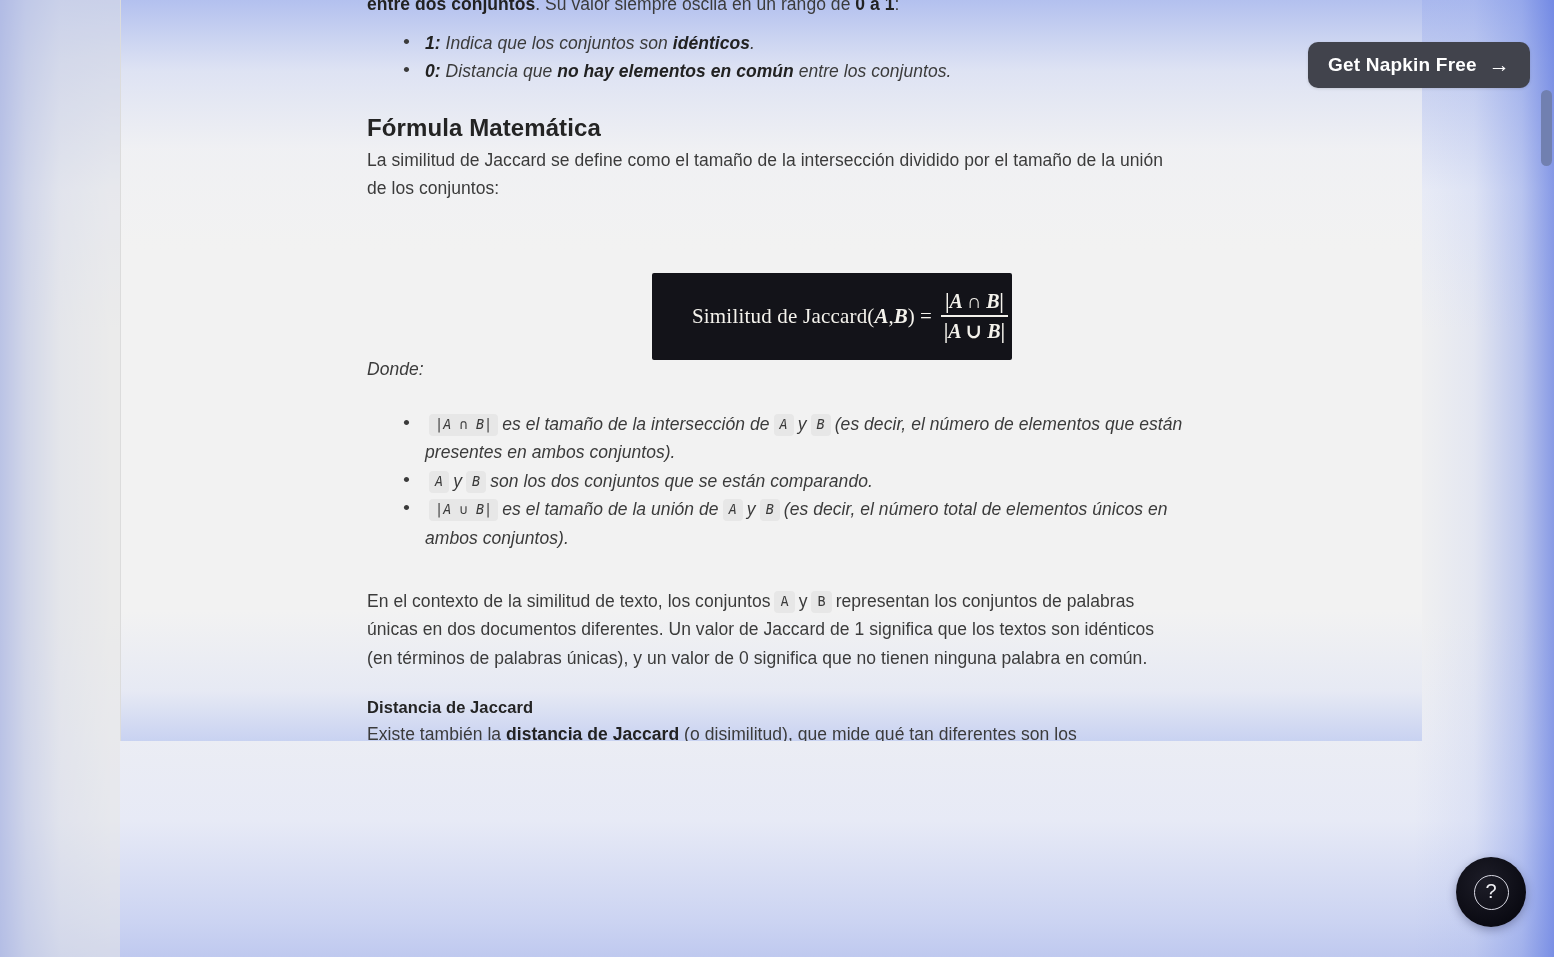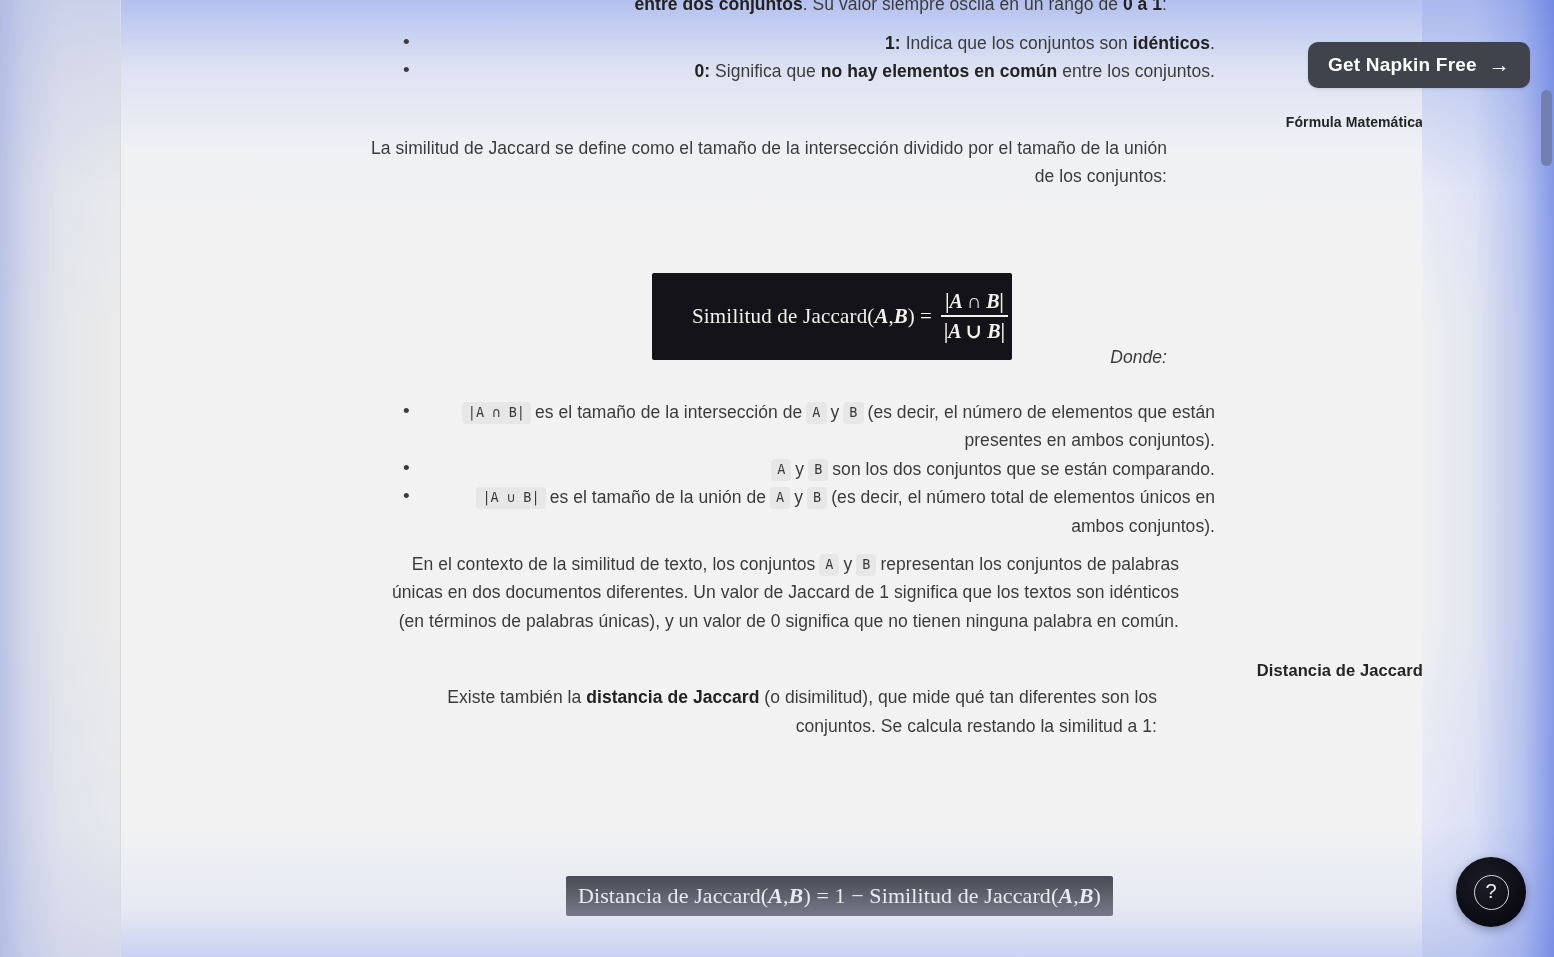--- a/index.html
+++ b/index.html
@@ -44,25 +44,24 @@
         rgba(123,146,231,0.45) 32px,
         rgba(165,182,239,0.18) 80px,
         rgba(205,214,245,0.0) 140px);
     pointer-events: none;
   }
 
   
   #doc-sheet {
     position: absolute;
     left: 120px; top: 0;
-    width: 1302px; height: 957px;
+    width: 1302px; height: 741px;
     background: #f2f2f2;
     border-left: 1px solid #dcdcdc;
     overflow: hidden;
-    text-align: right;
   }
   #doc-sheet::before {
     
     content: "";
     position: absolute; left: 0; top: 0; right: 0; height: 250px;
     background: linear-gradient(to bottom,
         rgba(168,184,238,0.85) 0px,
         rgba(205,214,244,0.55) 70px,
         rgba(233,236,247,0.25) 150px,
         rgba(242,242,242,0) 250px);
@@ -112,33 +111,34 @@
   ul.bullets {
     margin: 0;
     padding-left: 58px;
     list-style: none;
   }
   ul.bullets li {
     position: relative;
     margin: 0 0 0 0;
     padding-left: 0;
     max-width: 790px;
+    font-style: italic;
   }
   ul.bullets li::before {
     content: "\2022";
     position: absolute;
     left: -22px;
     top: -1px;
     font-size: 19px;
     color: #3b3b3b;
     line-height: 28.6px;
   }
 
   h2.section-title {
-    font-size: 14px;
+    font-size: 24px;
     font-weight: 700;
     color: #242424;
     margin: 28px 0 4px 0;
     letter-spacing: 0.1px;
   }
   h3.sub-title {
     font-size: 16.5px;
     font-weight: 700;
     color: #242424;
     margin: 26px 0 3px 0;
@@ -298,21 +298,21 @@
 
       <p class="body-text clip-line">
         <b>entre dos conjuntos</b><span>. Su valor siempre oscila en un rango de </span><b>0 a 1</b><span>:</span>
       </p>
 
       <ul class="bullets">
         <li>
           <b>1:</b><span> Indica que los conjuntos son </span><b>idénticos</b><span>.</span>
         </li>
         <li>
-          <b>0:</b><span> Significa que </span><b>no hay elementos en común</b><span> entre los conjuntos.</span>
+          <b>0:</b><span> Distancia que </span><b>no hay elementos en común</b><span> entre los conjuntos.</span>
         </li>
       </ul>
 
       <h2 class="section-title">Fórmula Matemática</h2>
       <p class="para">La similitud de Jaccard se define como el tamaño de la intersección dividido por el tamaño de la unión de los conjuntos:</p>
 
       <div style="height:152px"></div>
 
       <p class="para" style="margin-bottom:26px;font-style:italic;">Donde:</p>
 
@@ -321,21 +321,21 @@
           <code class="chip">|A ∩ B|</code><span>es el tamaño de la intersección de</span><code class="chip">A</code><span>y</span><code class="chip">B</code><span>(es decir, el número de elementos que están presentes en ambos conjuntos).</span>
         </li>
         <li>
           <code class="chip">A</code><span>y</span><code class="chip">B</code><span>son los dos conjuntos que se están comparando.</span>
         </li>
         <li>
           <code class="chip">|A ∪ B|</code><span>es el tamaño de la unión de</span><code class="chip">A</code><span>y</span><code class="chip">B</code><span>(es decir, el número total de elementos únicos en ambos conjuntos).</span>
         </li>
       </ul>
 
-      <p class="para" style="margin-top:9px; max-width:812px;">
+      <p class="para" style="margin-top:34px; max-width:812px;">
         <span>En el contexto de la similitud de texto, los conjuntos</span><code class="chip">A</code><span>y</span><code class="chip">B</code><span>representan los conjuntos de palabras únicas en dos documentos diferentes. Un valor de Jaccard de 1 significa que los textos son idénticos (en términos de palabras únicas), y un valor de 0 significa que no tienen ninguna palabra en común.</span>
       </p>
 
       <h3 class="sub-title">Distancia de Jaccard</h3>
       <p class="para" style="max-width:790px;">
         <span>Existe también la </span><b>distancia de Jaccard</b><span> (o disimilitud), que mide qué tan diferentes son los conjuntos. Se calcula restando la similitud a 1:</span>
       </p>
     </div>
 
     <div id="math-main" class="math-block">

